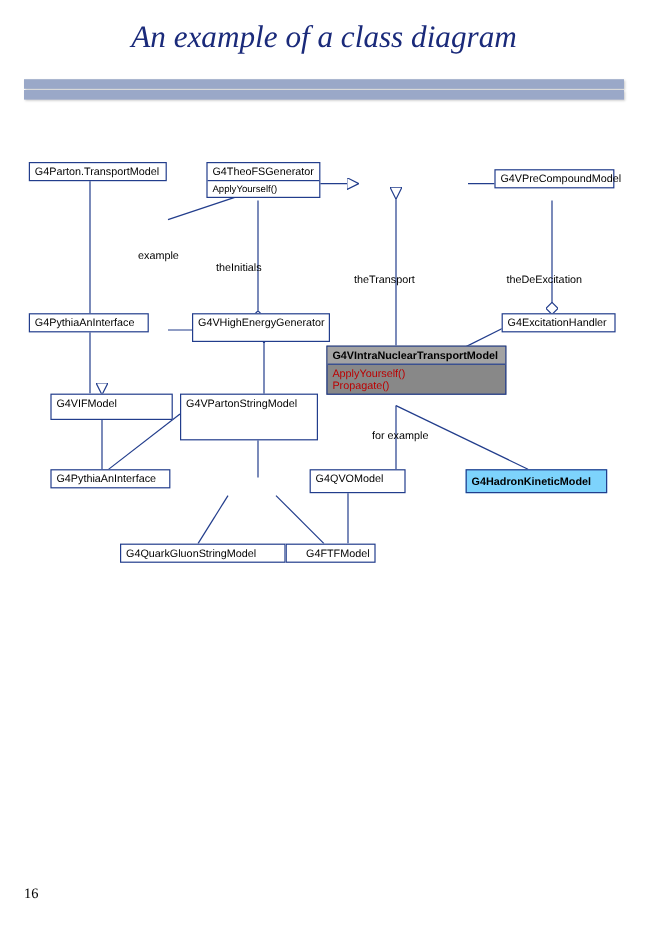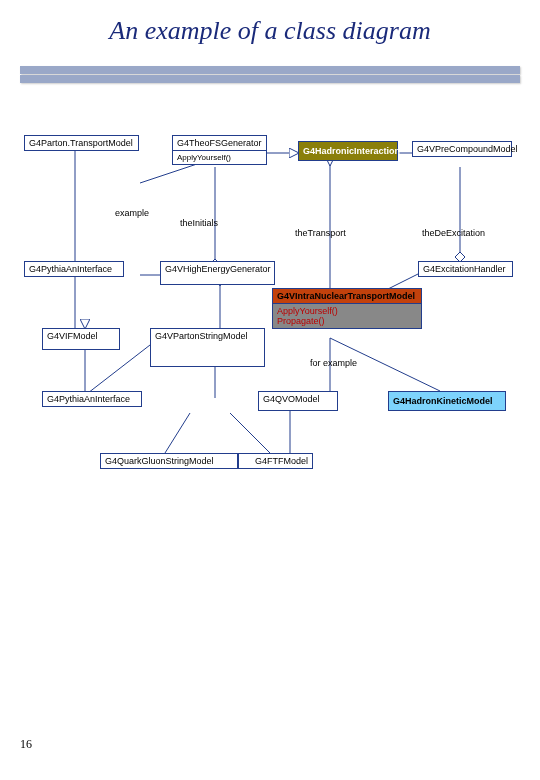--- a/index.html
+++ b/index.html
@@ -50,21 +50,21 @@
     color: #000;
   }
   .box .sub {
     border-top: 1px solid #223d8c;
     margin: 2px -4px -2px -4px;
     padding: 2px 4px;
     font-size: 8px;
   }
   .box.olive { background: #8a7f0a; color: #fff; font-weight: bold; }
   .box.grey  { background: #888; color: #000; }
-  .box.grey .label { font-weight: bold; background:#c2410c; color:#000; margin:-2px -4px 2px -4px; padding:2px 4px; border-bottom:1px solid #223d8c; }
+  .box.grey .label { font-weight: bold; background:#a3a3a3; color:#000; margin:-2px -4px 2px -4px; padding:2px 4px; border-bottom:1px solid #223d8c; }
   .box.green { background: #7dd3fc; font-weight: bold; }
   .text {
     position: absolute;
     font-size: 9px;
     color: #000;
   }
   svg.connect {
     position: absolute;
     top: 0;
     left: 0;
@@ -123,34 +123,33 @@
       <line x1="310" y1="225" x2="310" y2="278" stroke="#223d8c"></line>
       <line x1="310" y1="225" x2="420" y2="278" stroke="#223d8c"></line>
       <line x1="270" y1="290" x2="270" y2="340" stroke="#223d8c"></line>
     </svg>
 
     <div class="box" style="left:4px; top:22px; width:115px;"><span>G4Parton.TransportModel</span></div>
     <div class="box" style="left:152px; top:22px; width:95px;">
       <span>G4TheoFSGenerator</span>
       <div class="sub">ApplyYourself()</div>
     </div>
-    <div class="box olive" style="left:278px; top:28px; width:100px; padding:4px;"><span>G4HadronicInteraction</span></div>
     <div class="box" style="left:392px; top:28px; width:100px;"><span>G4VPreCompoundModel</span></div>
 
     <div class="box" style="left:4px; top:148px; width:100px;"><span>G4PythiaAnInterface</span></div>
     <div class="box" style="left:140px; top:148px; width:115px; height:24px;"><span>G4VHighEnergyGenerator</span></div>
     <div class="box" style="left:398px; top:148px; width:95px;"><span>G4ExcitationHandler</span></div>
 
     <div class="box grey" style="left:252px; top:175px; width:150px;">
       <div class="label">G4VIntraNuclearTransportModel</div>
       <div style="color:#b00;">ApplyYourself()</div>
       <div style="color:#b00;">Propagate()</div>
     </div>
 
-    <div class="box" style="left:22px; top:215px; width:78px; height:22px;"><span>G4VIFModel</span></div>
+    <div class="box" style="left:22px; top:215px; width:102px; height:22px;"><span>G4VIFModel</span></div>
     <div class="box" style="left:130px; top:215px; width:115px; height:39px;"><span>G4VPartonStringModel</span></div>
 
     <div class="box" style="left:22px; top:278px; width:100px;"><span>G4PythiaAnInterface</span></div>
     <div class="box" style="left:238px; top:278px; width:80px; height:20px;"><span>G4QVOModel</span></div>
     <div class="box green" style="left:368px; top:278px; width:118px; padding:4px;"><span>G4HadronKineticModel</span></div>
 
     <div class="box" style="left:80px; top:340px; width:138px;"><span>G4QuarkGluonStringModel</span></div>
     <div class="box" style="left:218px; top:340px; width:75px;text-align:right;"><span>G4FTFModel</span></div>
 
     <div class="text" style="left:95px; top:95px;">example</div>

